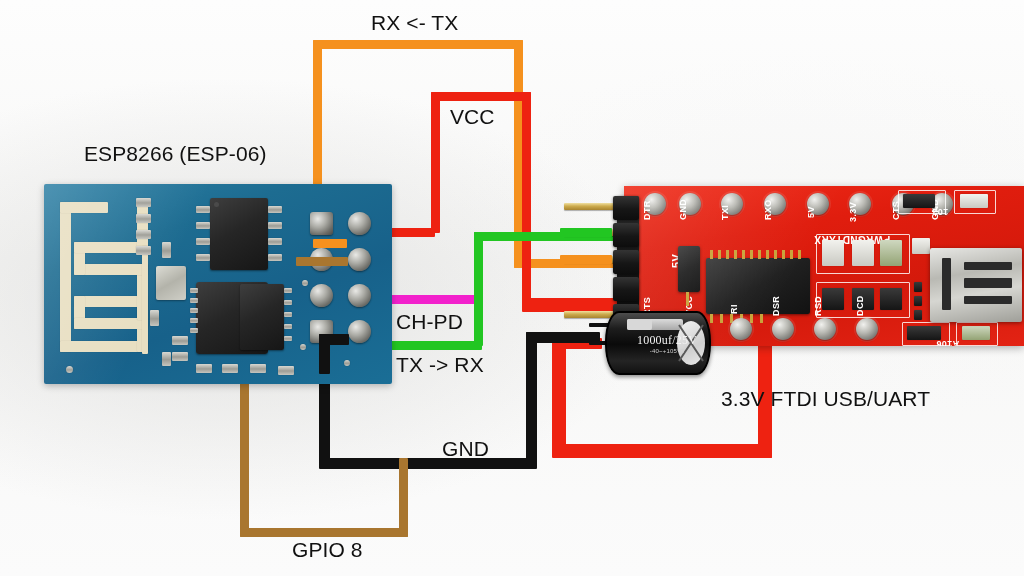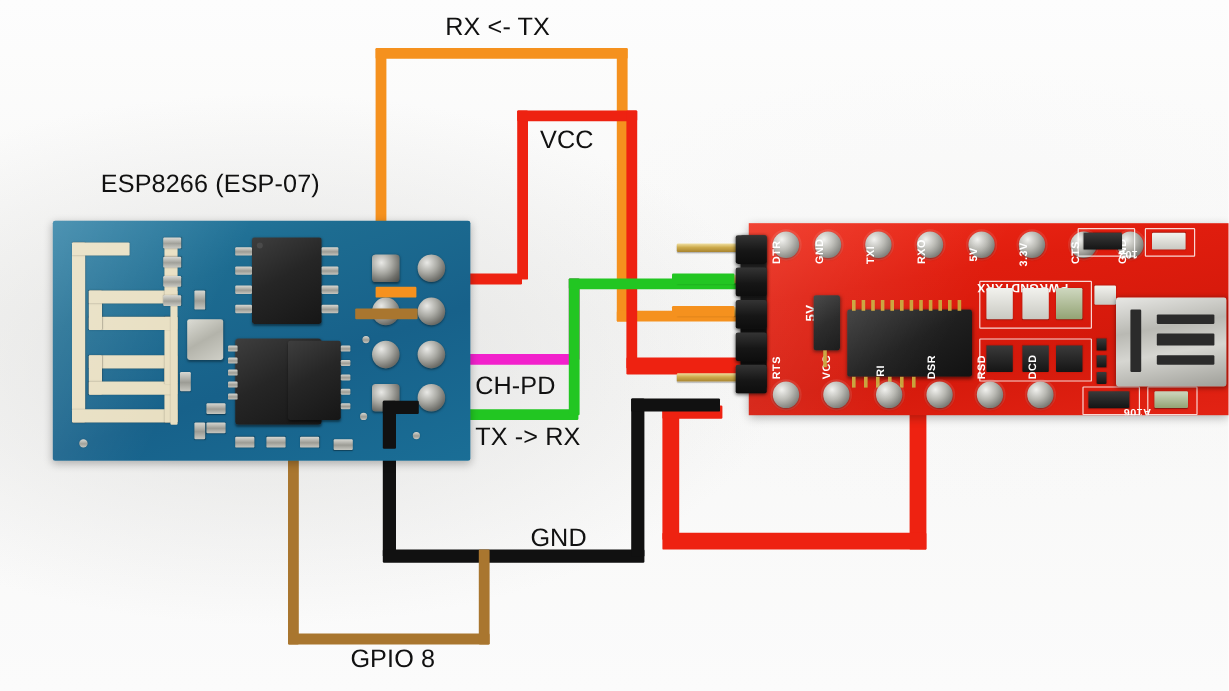--- a/index.html
+++ b/index.html
@@ -338,21 +338,36 @@
   <div class="hpin" style="left:564px;top:311px;width:56px;"></div>
   <div class="hdr" style="left:613px;top:196px;width:26px;height:24px;"></div>
   <div class="hdr" style="left:613px;top:223px;width:26px;height:24px;"></div>
   <div class="hdr" style="left:613px;top:250px;width:26px;height:24px;"></div>
   <div class="hdr" style="left:613px;top:277px;width:26px;height:24px;"></div>
   <div class="hdr" style="left:613px;top:304px;width:26px;height:24px;"></div>
 
   <div class="wire h" style="left:560px;top:228px;width:52px;background:#22C622;"></div>
   <div class="wire h" style="left:560px;top:255px;width:52px;background:#F5911E;"></div>
 
-
-  <div class="lbl" style="left:84px;top:142px;">ESP8266 (ESP-07)</div>
+  <div class="ecap">
+    <div class="ecap-lead" style="left:0px;top:12px;width:40px;"></div>
+    <div class="ecap-lead" style="left:0px;top:30px;width:40px;"></div>
+    <div class="ecap-body">
+      <div class="ecap-stripe"></div>
+      <div class="ecap-stripe2"></div>
+      <div class="ecap-end"></div>
+      <svg class="ecap-x" viewBox="0 0 28 44">
+        <path d="M2 4 L26 40 M26 4 L2 40" stroke="#5a5a5a" stroke-width="2" fill="none"></path>
+      </svg>
+      <div class="ecap-txt">1000uf/25V</div>
+      <div class="ecap-sub">-40~+105°C</div>
+    </div>
+  </div>
+
+  <div class="lbl" style="left:84px;top:142px;">ESP8266 (ESP-06)</div>
+  <div class="lbl" style="left:721px;top:387px;">3.3V FTDI USB/UART</div>
   <div class="lbl" style="left:371px;top:11px;">RX &lt;- TX</div>
   <div class="lbl" style="left:450px;top:105px;">VCC</div>
   <div class="lbl" style="left:396px;top:310px;">CH-PD</div>
   <div class="lbl" style="left:396px;top:353px;">TX -&gt; RX</div>
   <div class="lbl" style="left:442px;top:437px;">GND</div>
   <div class="lbl" style="left:292px;top:538px;">GPIO 8</div>
 </div>
 
 </body></html>

